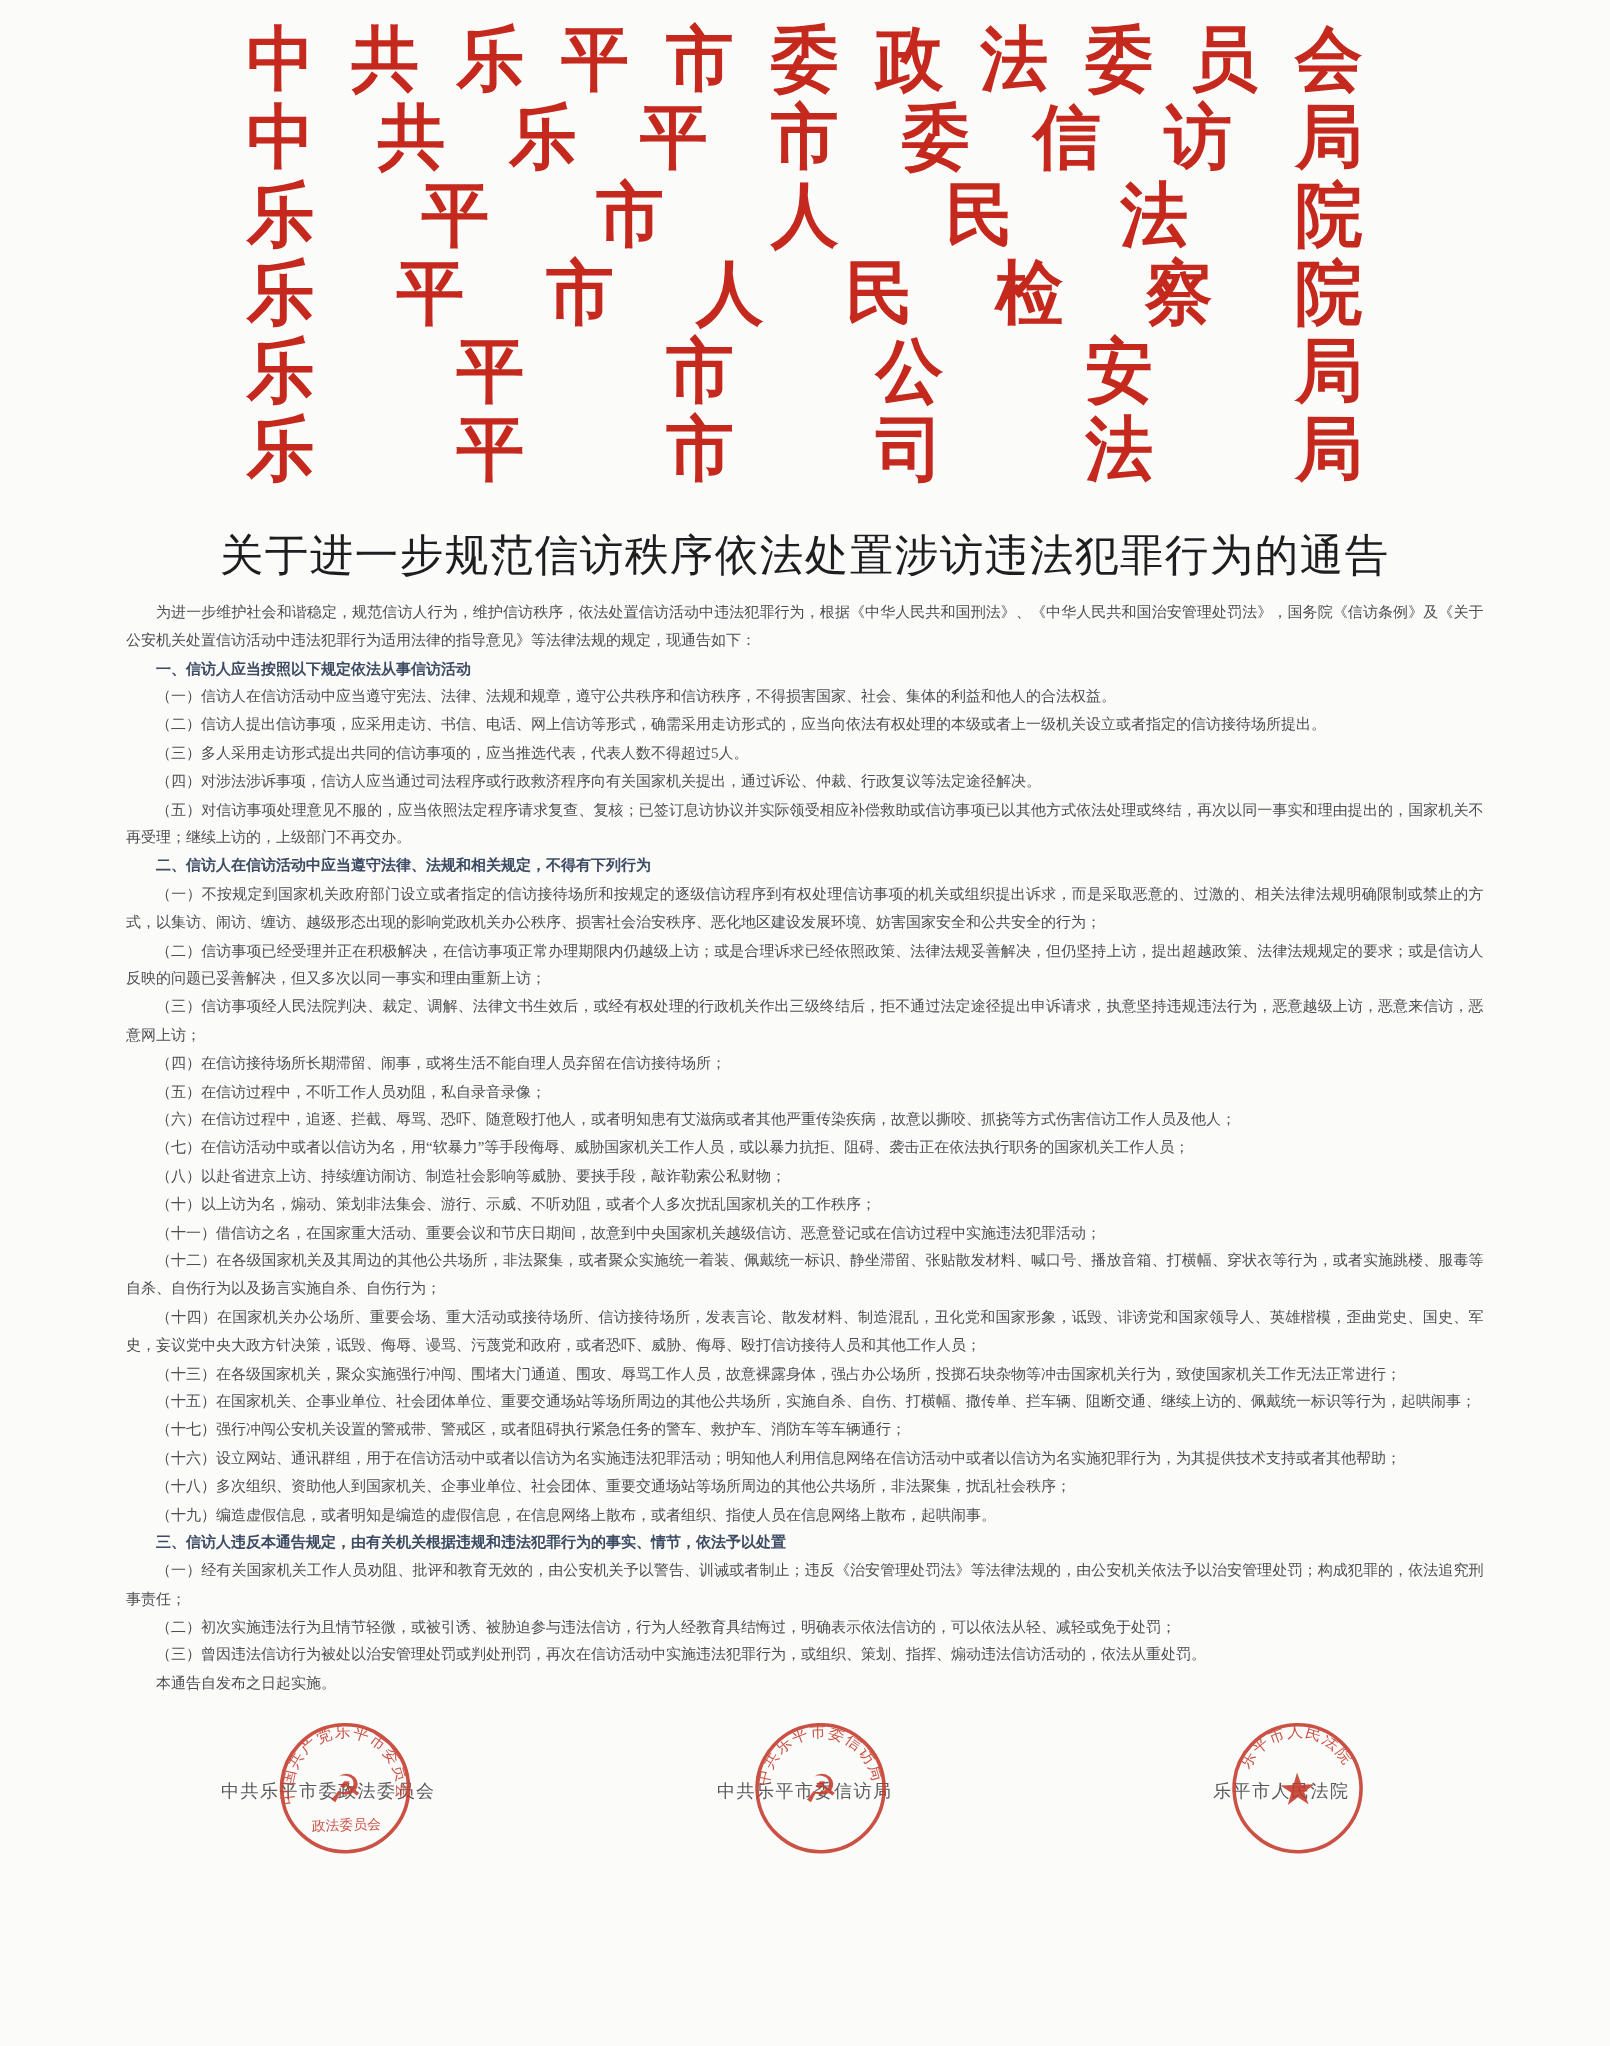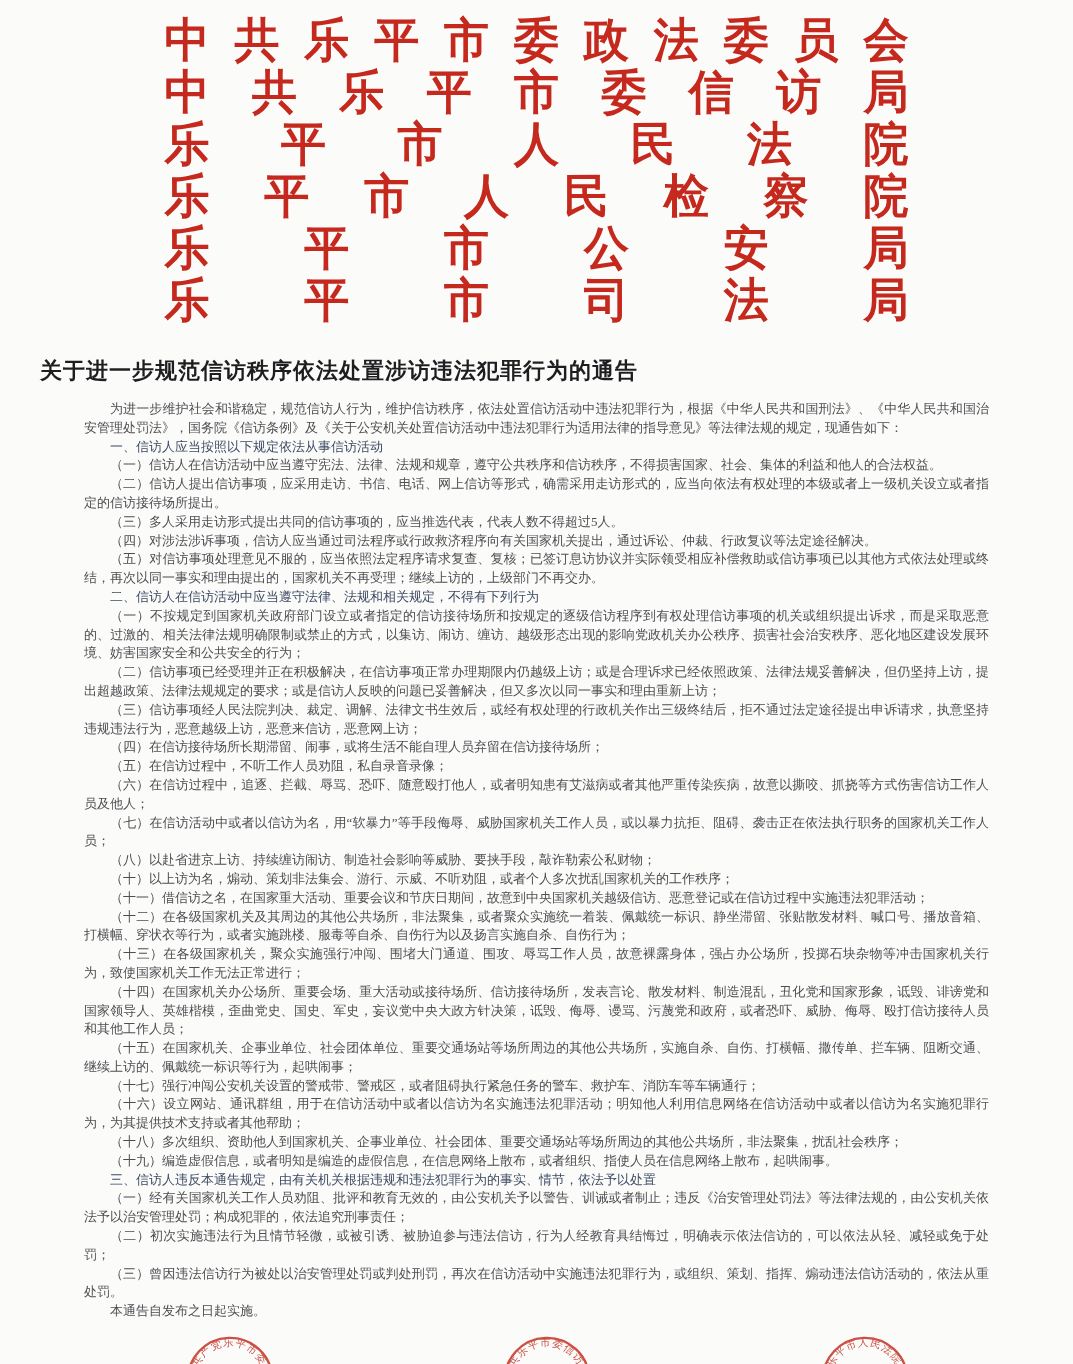--- a/index.html
+++ b/index.html
@@ -24,36 +24,37 @@
     display:flex;justify-content:space-between;
     color:#c5281c;
     font-weight:bold;
     font-size:45px;line-height:52px;
     white-space:nowrap;
   }
   .org-line span{display:inline-block;transform:scaleY(1.04);}
   
   .title{
     margin:26px 40px 0 40px;
-    font-size:22px;line-height:38px;
-    font-weight:bold;
+    text-align:center;
+    font-size:29px;line-height:38px;
+    font-weight:normal;
     color:#1e1e20;
     letter-spacing:1px;
   }
   
   .body-text{
     margin:10px 84px 0 84px;
-    font-size:13px;
+    font-size:10px;
     line-height:18.8px;
     text-align:justify;
   }
   .body-text p{margin:0;}
   .indent{text-indent:2em;}
   .sec-heading{
-    font-weight:normal;
+    font-weight:bold;
     color:#3d4b63;
     text-indent:2em;
   }
   .item,.intro,.closing{color:#4e4e52;}
   
   .seal-area{
     margin:14px 60px 0 60px;
   }
   .seal-row{
     display:grid;
@@ -163,22 +164,22 @@
         <p class="item indent">（二）信访事项已经受理并正在积极解决，在信访事项正常办理期限内仍越级上访；或是合理诉求已经依照政策、法律法规妥善解决，但仍坚持上访，提出超越政策、法律法规规定的要求；或是信访人反映的问题已妥善解决，但又多次以同一事实和理由重新上访；</p>
         <p class="item indent">（三）信访事项经人民法院判决、裁定、调解、法律文书生效后，或经有权处理的行政机关作出三级终结后，拒不通过法定途径提出申诉请求，执意坚持违规违法行为，恶意越级上访，恶意来信访，恶意网上访；</p>
         <p class="item indent">（四）在信访接待场所长期滞留、闹事，或将生活不能自理人员弃留在信访接待场所；</p>
         <p class="item indent">（五）在信访过程中，不听工作人员劝阻，私自录音录像；</p>
         <p class="item indent">（六）在信访过程中，追逐、拦截、辱骂、恐吓、随意殴打他人，或者明知患有艾滋病或者其他严重传染疾病，故意以撕咬、抓挠等方式伤害信访工作人员及他人；</p>
         <p class="item indent">（七）在信访活动中或者以信访为名，用“软暴力”等手段侮辱、威胁国家机关工作人员，或以暴力抗拒、阻碍、袭击正在依法执行职务的国家机关工作人员；</p>
         <p class="item indent">（八）以赴省进京上访、持续缠访闹访、制造社会影响等威胁、要挟手段，敲诈勒索公私财物；</p>
         <p class="item indent">（十）以上访为名，煽动、策划非法集会、游行、示威、不听劝阻，或者个人多次扰乱国家机关的工作秩序；</p>
         <p class="item indent">（十一）借信访之名，在国家重大活动、重要会议和节庆日期间，故意到中央国家机关越级信访、恶意登记或在信访过程中实施违法犯罪活动；</p>
         <p class="item indent">（十二）在各级国家机关及其周边的其他公共场所，非法聚集，或者聚众实施统一着装、佩戴统一标识、静坐滞留、张贴散发材料、喊口号、播放音箱、打横幅、穿状衣等行为，或者实施跳楼、服毒等自杀、自伤行为以及扬言实施自杀、自伤行为；</p>
+        <p class="item indent">（十四）在国家机关办公场所、重要会场、重大活动或接待场所、信访接待场所，发表言论、散发材料、制造混乱，丑化党和国家形象，诋毁、诽谤党和国家领导人、英雄楷模，歪曲党史、国史、军史，妄议党中央大政方针决策，诋毁、侮辱、谩骂、污蔑党和政府，或者恐吓、威胁、侮辱、殴打信访接待人员和其他工作人员；</p>
         <p class="item indent">（十三）在各级国家机关，聚众实施强行冲闯、围堵大门通道、围攻、辱骂工作人员，故意裸露身体，强占办公场所，投掷石块杂物等冲击国家机关行为，致使国家机关工作无法正常进行；</p>
-        <p class="item indent">（十四）在国家机关办公场所、重要会场、重大活动或接待场所、信访接待场所，发表言论、散发材料、制造混乱，丑化党和国家形象，诋毁、诽谤党和国家领导人、英雄楷模，歪曲党史、国史、军史，妄议党中央大政方针决策，诋毁、侮辱、谩骂、污蔑党和政府，或者恐吓、威胁、侮辱、殴打信访接待人员和其他工作人员；</p>
         <p class="item indent">（十五）在国家机关、企事业单位、社会团体单位、重要交通场站等场所周边的其他公共场所，实施自杀、自伤、打横幅、撒传单、拦车辆、阻断交通、继续上访的、佩戴统一标识等行为，起哄闹事；</p>
         <p class="item indent">（十七）强行冲闯公安机关设置的警戒带、警戒区，或者阻碍执行紧急任务的警车、救护车、消防车等车辆通行；</p>
         <p class="item indent">（十六）设立网站、通讯群组，用于在信访活动中或者以信访为名实施违法犯罪活动；明知他人利用信息网络在信访活动中或者以信访为名实施犯罪行为，为其提供技术支持或者其他帮助；</p>
         <p class="item indent">（十八）多次组织、资助他人到国家机关、企事业单位、社会团体、重要交通场站等场所周边的其他公共场所，非法聚集，扰乱社会秩序；</p>
         <p class="item indent">（十九）编造虚假信息，或者明知是编造的虚假信息，在信息网络上散布，或者组织、指使人员在信息网络上散布，起哄闹事。</p>
         <p class="sec-heading">三、信访人违反本通告规定，由有关机关根据违规和违法犯罪行为的事实、情节，依法予以处置</p>
         <p class="item indent">（一）经有关国家机关工作人员劝阻、批评和教育无效的，由公安机关予以警告、训诫或者制止；违反《治安管理处罚法》等法律法规的，由公安机关依法予以治安管理处罚；构成犯罪的，依法追究刑事责任；</p>
         <p class="item indent">（二）初次实施违法行为且情节轻微，或被引诱、被胁迫参与违法信访，行为人经教育具结悔过，明确表示依法信访的，可以依法从轻、减轻或免于处罚；</p>
         <p class="item indent">（三）曾因违法信访行为被处以治安管理处罚或判处刑罚，再次在信访活动中实施违法犯罪行为，或组织、策划、指挥、煽动违法信访活动的，依法从重处罚。</p>
       </div>

